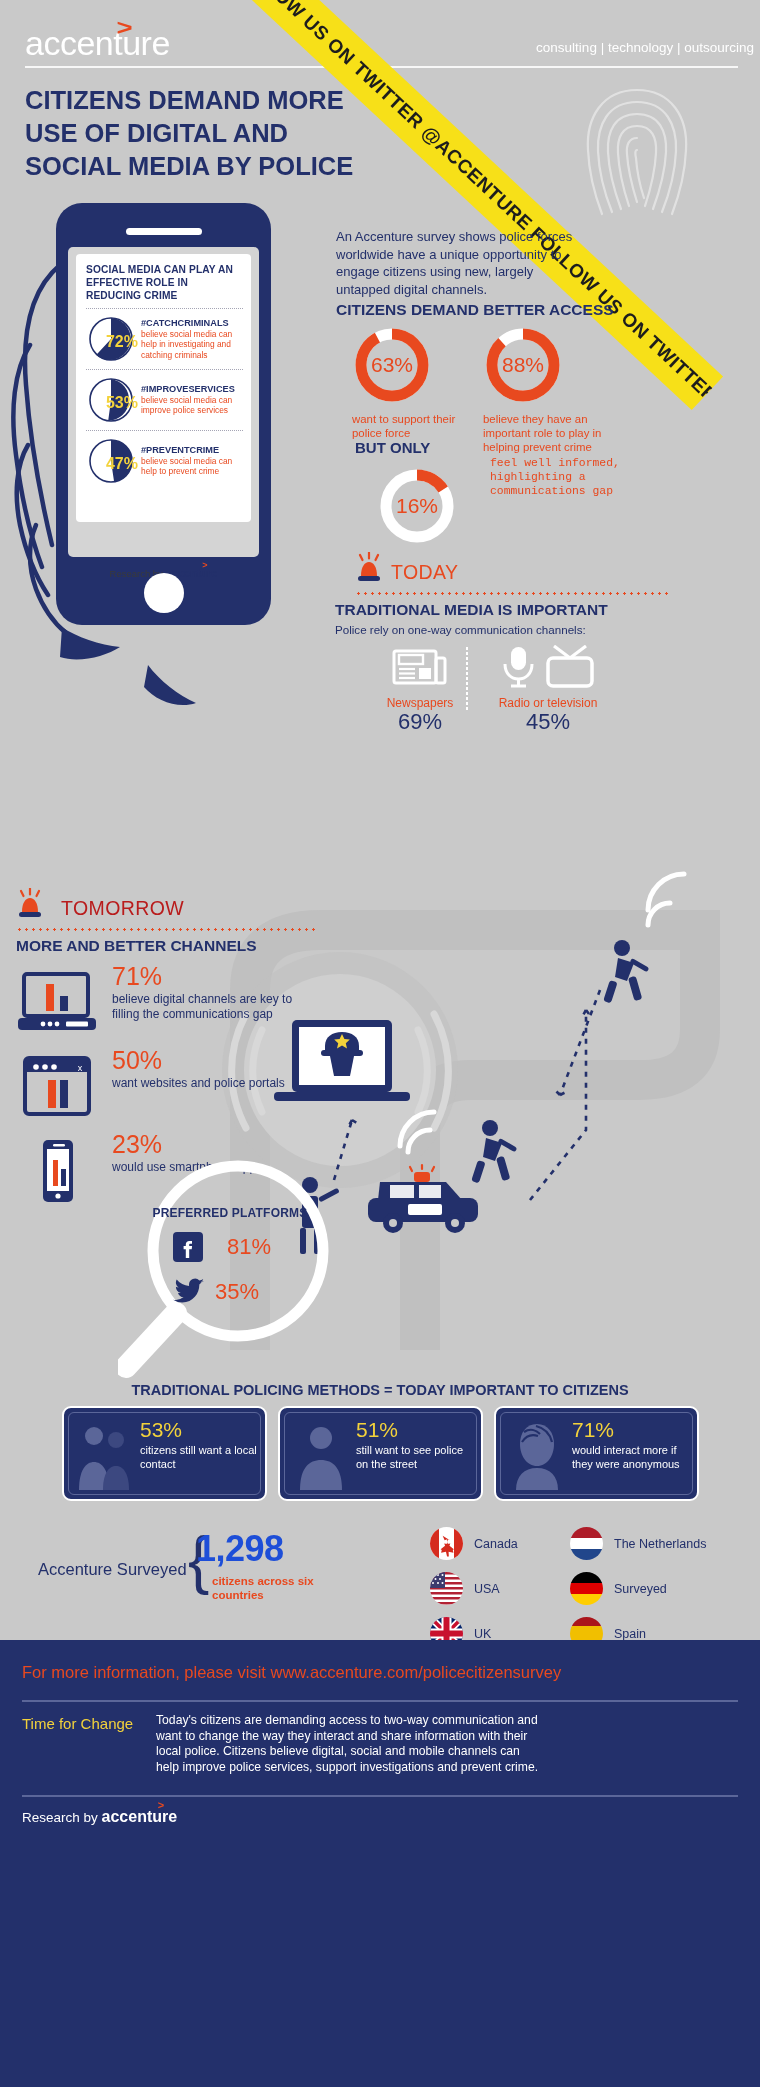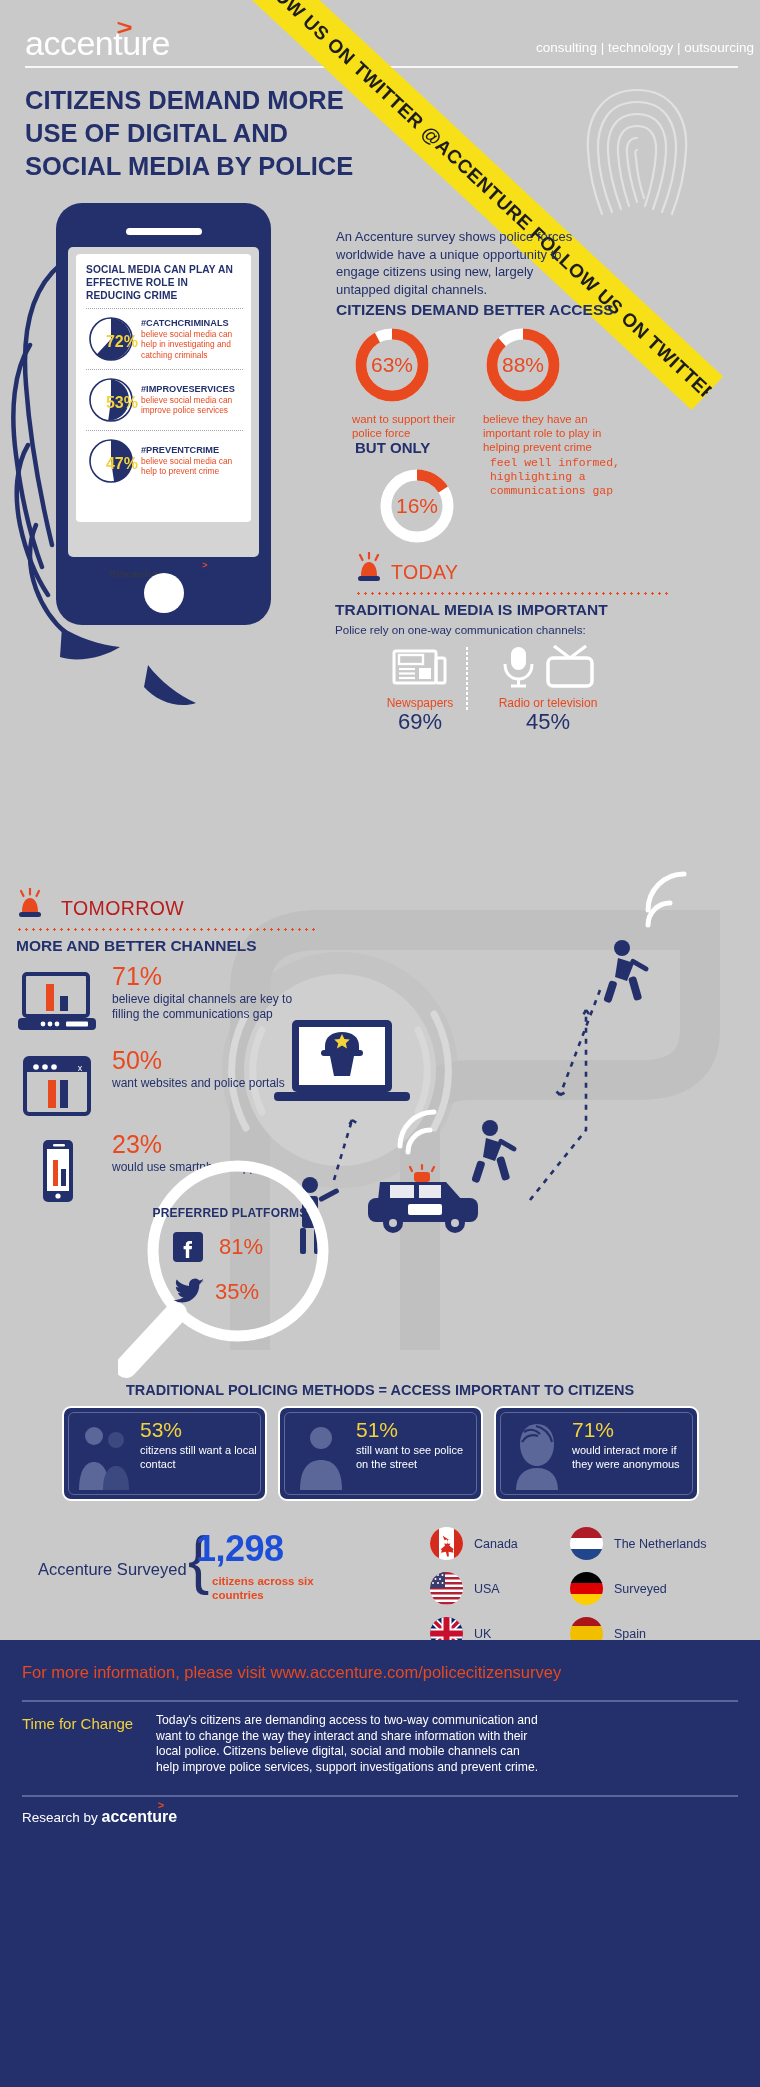--- a/index.html
+++ b/index.html
@@ -175,21 +175,21 @@
     position:absolute; left:96px; top:24px; width:210px;
     font-size:12px; line-height:14.5px; color:#23306b;
   }
 
   
   #magnifier { position:absolute; left:118px; top:1155px; width:230px; height:230px; }
   #pref-head {
     position:absolute; left:140px; top:1206px; width:180px; text-align:center;
     font-size:12px; font-weight:700; color:#23306b; letter-spacing:.2px;
   }
-  #fb-row { position:absolute; left:173px; top:1232px; display:flex; align-items:center; gap:16px; }
+  #fb-row { position:absolute; left:173px; top:1232px; display:flex; align-items:center; gap:24px; }
   #tw-row { position:absolute; left:173px; top:1278px; display:flex; align-items:center; gap:10px; }
   .soc-pct { font-size:22px; color:#e8491f; }
 
   
   #illus { position:absolute; left:0px; top:870px; width:760px; height:480px; }
 
   
   #trad-head {
     position:absolute; left:0; top:1382px; width:760px; text-align:center;
     font-size:14.5px; font-weight:700; color:#23306b;
@@ -580,21 +580,21 @@
   </svg>
   <span class="soc-pct">81%</span>
 </div>
 <div id="tw-row">
   <svg width="32" height="28" viewBox="0 0 32 28">
     <path d="M31 3.6c-1.1.5-2.3.8-3.5 1A6.2 6.2 0 0 0 30.2.9c-1.2.7-2.4 1.2-3.8 1.5A6 6 0 0 0 16 6.6c0 .5 0 1 .1 1.4A17 17 0 0 1 3.7 1.6a6 6 0 0 0 1.9 8 6 6 0 0 1-2.7-.8v.1c0 2.9 2 5.3 4.8 5.9a6 6 0 0 1-2.7.1 6 6 0 0 0 5.6 4.2A12 12 0 0 1 0 21.7a17 17 0 0 0 9.2 2.7c11 0 17.1-9.2 17.1-17.2v-.8c1.2-.8 2.2-1.9 3-3Z" fill="#23306b"></path>
   </svg>
   <span class="soc-pct">35%</span>
 </div>
 
-<div id="trad-head">TRADITIONAL POLICING METHODS = ACCESS IMPORTANT TO CITIZENS</div>
+<div id="trad-head">TRADITIONAL POLICING METHODS = TODAY IMPORTANT TO CITIZENS</div>
 
 <div class="trad-card" style="left:62px;">
   <div class="trad-inner"></div>
   <svg class="trad-fig" viewBox="0 0 62 72">
     <circle cx="20" cy="18" r="9" fill="#5b6699"></circle>
     <path d="M5 72 C5 52 12 44 20 44 C28 44 35 52 35 72 Z" fill="#5b6699"></path>
     <circle cx="42" cy="22" r="8" fill="#3c4880"></circle>
     <path d="M29 72 C29 55 35 48 42 48 C49 48 55 55 55 72 Z" fill="#3c4880"></path>
   </svg>
   <div class="trad-pct">53%</div>

